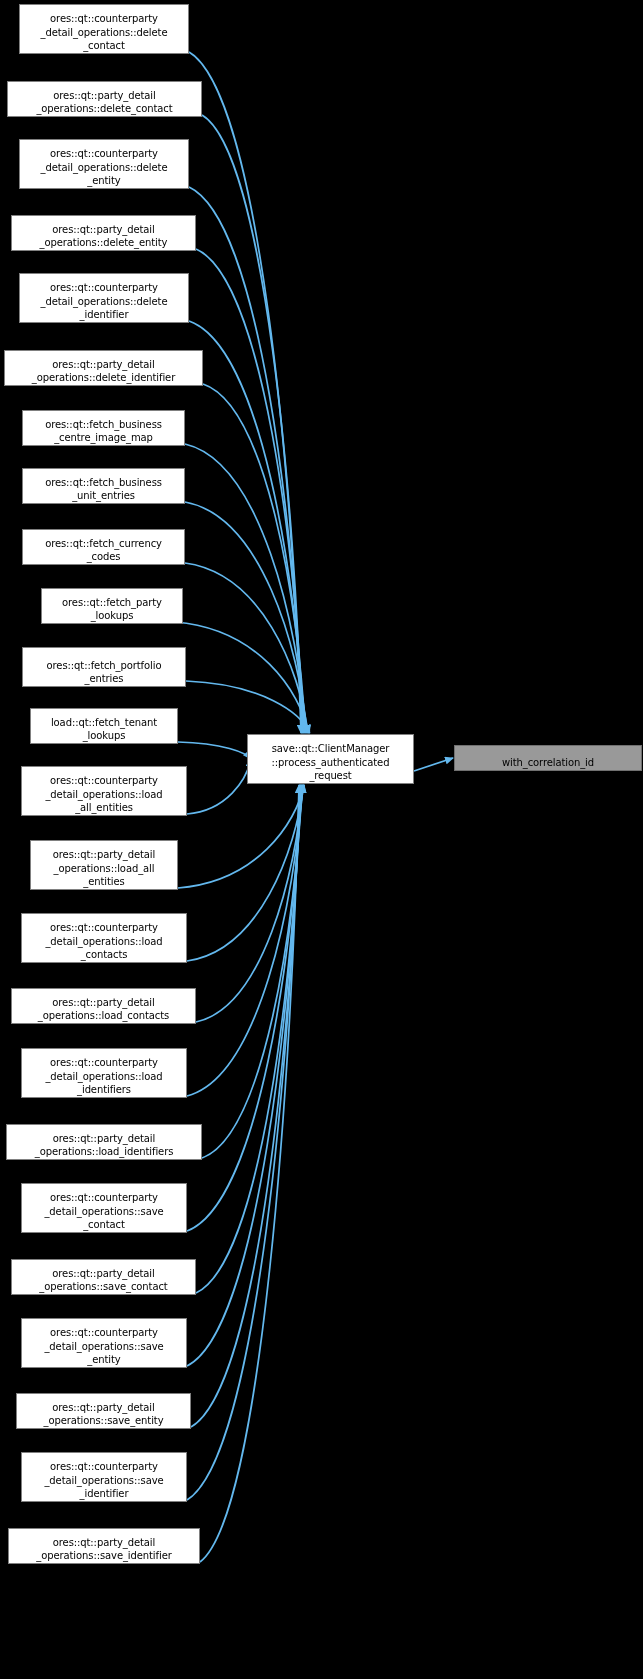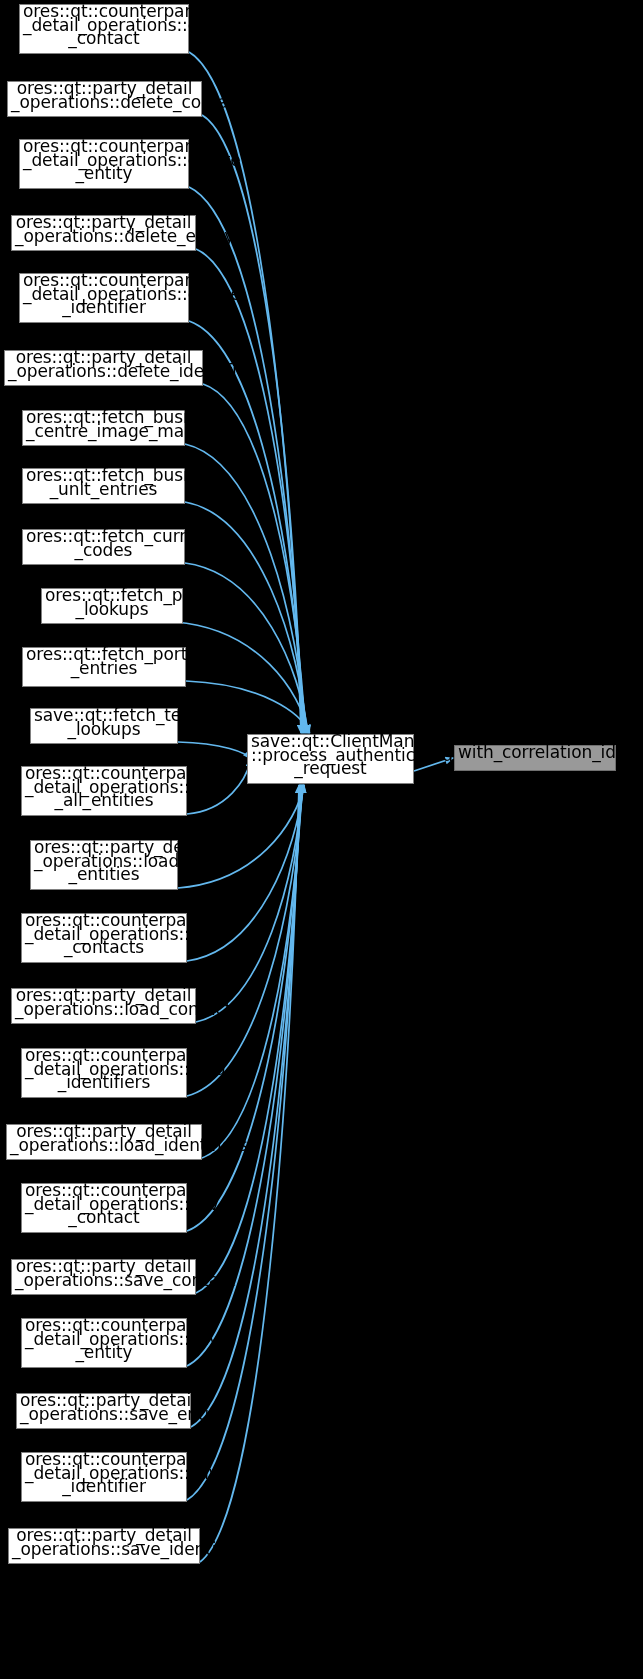--- a/index.html
+++ b/index.html
@@ -1,21 +1,21 @@
 <!DOCTYPE html>
 <html><head>
 <meta charset="utf-8">
 <style>
   html,body{margin:0;padding:0;background:#000;}
   body{width:643px;height:1679px;overflow:hidden;font-family:"DejaVu Sans",sans-serif;}
   #graph{position:relative;width:643px;height:1679px;background:#000;}
   svg.edges{position:absolute;left:0;top:0;width:643px;height:1679px;pointer-events:none;}
   .node{position:absolute;box-sizing:border-box;background:#fff;border:1px solid #808080;
-        display:flex;align-items:flex-start;justify-content:center;text-align:center;
-        color:#000;font-size:17px;line-height:13.6px;letter-spacing:-0.1px;
+        display:flex;align-items:flex-end;justify-content:center;text-align:center;
+        color:#000;font-size:10px;line-height:13.6px;letter-spacing:-0.1px;
         padding:0 3px;white-space:pre-line;}
   .node.current{background:#999;border:1px solid #707070;}
   .node span{display:block;width:100%;}
 </style>
 </head>
 <body>
 
 <div id="graph">
   <svg class="edges" viewBox="0 0 643 1679" xmlns="http://www.w3.org/2000/svg">
     <defs>
@@ -70,21 +70,21 @@
       <div class="node" style="left: 22px; top: 410px; width: 163px; height: 36px;"><span>ores::qt::fetch_business
 _centre_image_map</span></div>
       <div class="node" style="left: 22px; top: 468px; width: 163px; height: 36px;"><span>ores::qt::fetch_business
 _unit_entries</span></div>
       <div class="node" style="left: 22px; top: 529px; width: 163px; height: 36px;"><span>ores::qt::fetch_currency
 _codes</span></div>
       <div class="node" style="left: 33px; top: 588px; width: 142px; height: 36px; margin-left: 8px;"><span>ores::qt::fetch_party
 _lookups</span></div>
       <div class="node" style="left: 22px; top: 647px; width: 164px; height: 40px;"><span>ores::qt::fetch_portfolio
 _entries</span></div>
-      <div class="node" style="left: 30px; top: 708px; width: 148px; height: 36px;"><span>save::qt::fetch_tenant
+      <div class="node" style="left: 30px; top: 708px; width: 148px; height: 36px;"><span>load::qt::fetch_tenant
 _lookups</span></div>
       <div class="node" style="left: 21px; top: 766px; width: 166px; height: 50px;"><span>ores::qt::counterparty
 _detail_operations::load
 _all_entities</span></div>
       <div class="node" style="left: 30px; top: 840px; width: 148px; height: 50px;"><span>ores::qt::party_detail
 _operations::load_all
 _entities</span></div>
       <div class="node" style="left: 21px; top: 913px; width: 166px; height: 50px;"><span>ores::qt::counterparty
 _detail_operations::load
 _contacts</span></div>
@@ -106,15 +106,15 @@
       <div class="node" style="left: 16px; top: 1393px; width: 175px; height: 36px;"><span>ores::qt::party_detail
 _operations::save_entity</span></div>
       <div class="node" style="left: 21px; top: 1452px; width: 166px; height: 50px;"><span>ores::qt::counterparty
 _detail_operations::save
 _identifier</span></div>
       <div class="node" style="left: 8px; top: 1528px; width: 192px; height: 36px;"><span>ores::qt::party_detail
 _operations::save_identifier</span></div>
       <div class="node" style="left: 247px; top: 734px; width: 167px; height: 50px;"><span>save::qt::ClientManager
 ::process_authenticated
 _request</span></div>
-      <div class="node current" style="left: 454px; top: 745px; width: 162px; height: 26px;"><span>with_correlation_id</span></div>
+      <div class="node current" style="left: 454px; top: 745px; width: 188px; height: 26px;"><span>with_correlation_id</span></div>
     </div>
 </div>
 
 </body></html>

